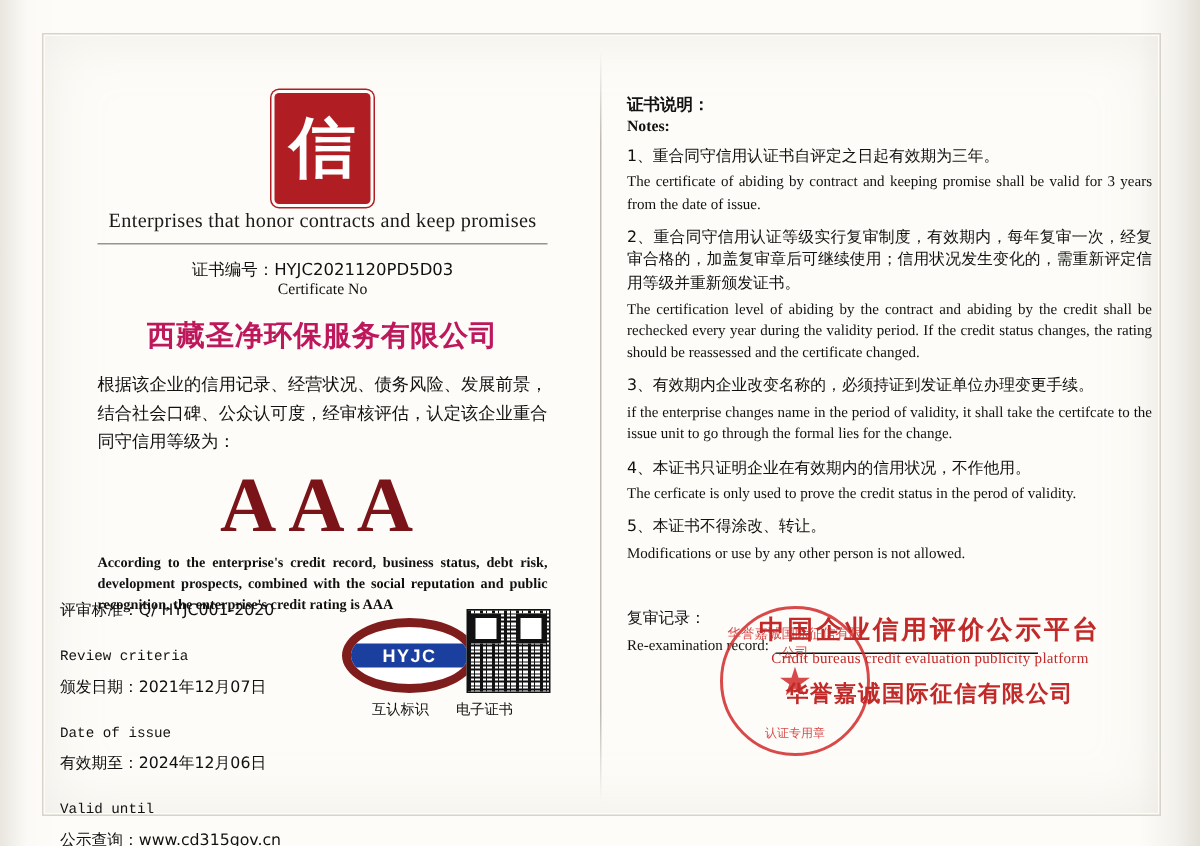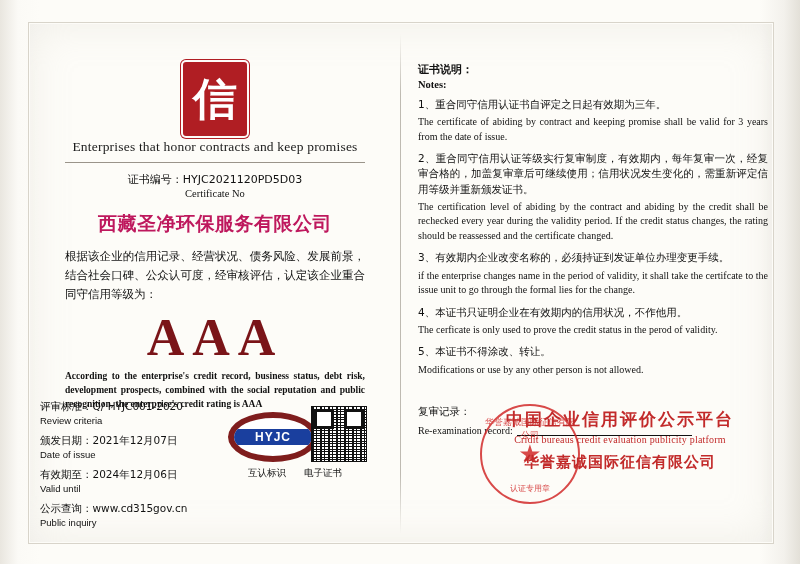--- a/index.html
+++ b/index.html
@@ -90,22 +90,22 @@
   }
   .meta{
     position:absolute;left:40px;top:400px;width:180px;text-align:left;
   }
   .meta-row{margin-bottom:8px;}
   .meta-cn{
     font-family:"DejaVu Sans",sans-serif;font-size:10.5px;color:#111;
     white-space:nowrap;
   }
   .meta-en{
-    font-family:Liberation Sans, sans-serif;font-size:9.5px;color:#111;
-    margin-top:1px;
+    font-family:Liberation Mono, monospace;font-size:9.5px;color:#111;
+    margin-top:18px;
   }
   .meta-link{color:#111;text-decoration:none;}
   
   .badge-hyjc{
     position:absolute;left:228px;top:412px;width:78px;text-align:center;
   }
   .hyjc-oval{
     width:78px;height:38px;border-radius:50%;
     border:6px solid #7f1d1d;background:#fff;
     position:relative;overflow:hidden;

